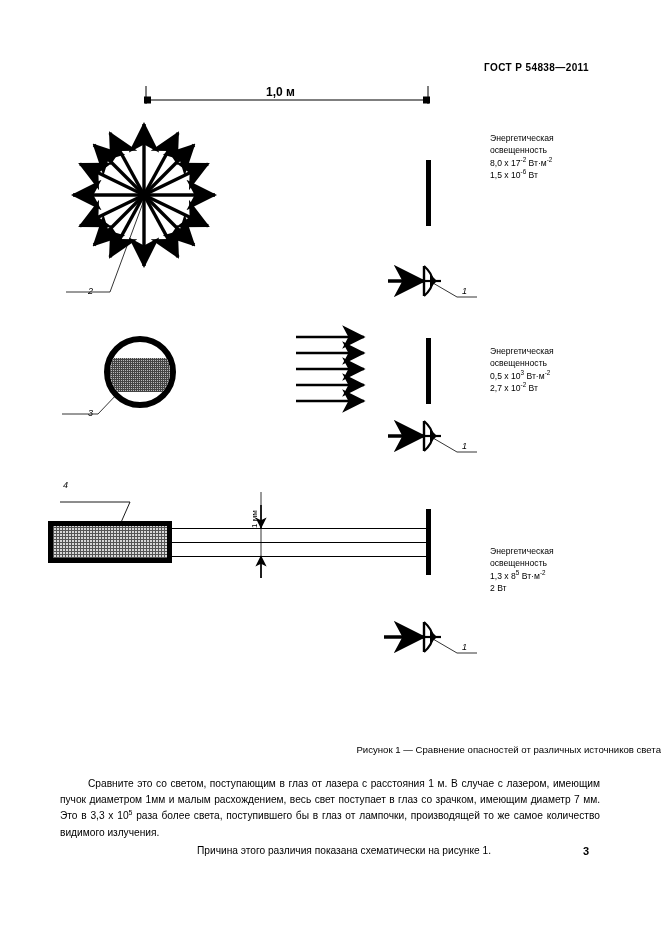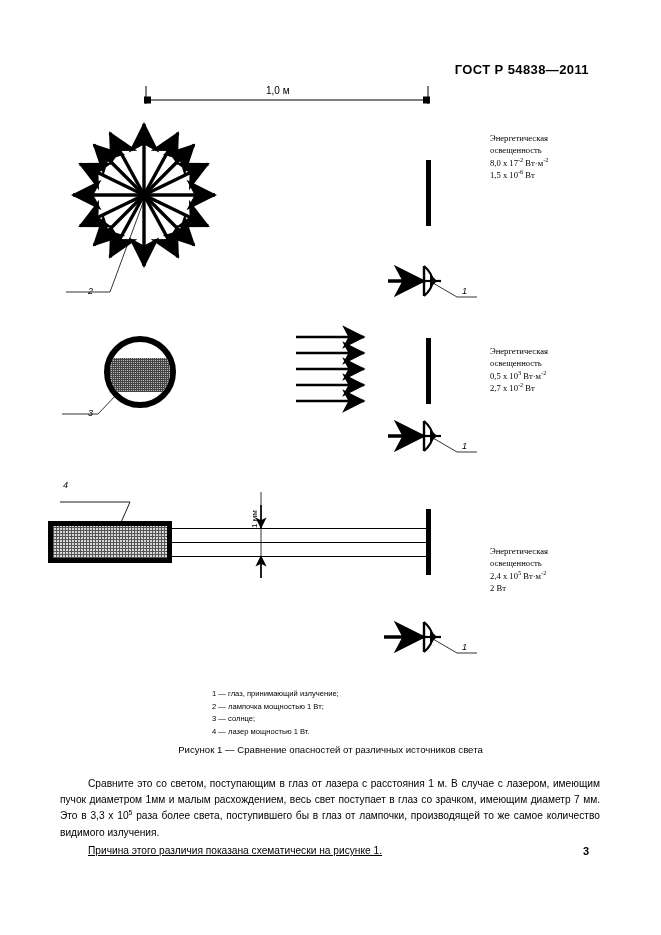--- a/index.html
+++ b/index.html
@@ -5,26 +5,26 @@
   html,body{margin:0;padding:0;background:#fff;}
   body{
     width:661px;height:935px;position:relative;overflow:hidden;
     font-family:"Liberation Sans",sans-serif;color:#000;
   }
   .page{position:absolute;inset:0;background:#fff;}
 
   
   .hdr{
     position:absolute;right:72px;top:62px;
-    font-size:13px;font-weight:bold;letter-spacing:.4px;white-space:nowrap;
+    font-size:10px;font-weight:bold;letter-spacing:.4px;white-space:nowrap;
   }
 
   
   .abs{position:absolute;}
-  .lbl{font-size:8.6px;line-height:12.3px;white-space:nowrap;font-family:Liberation Serif, serif;}
+  .lbl{font-size:8.6px;line-height:12.3px;white-space:nowrap;}
   .lbl sup{font-size:6.3px;vertical-align:super;line-height:0;}
   .numlbl{font-size:9px;font-style:italic;}
 
   
   .wall{position:absolute;background:#000;width:5px;}
 
   
   svg.ov{position:absolute;left:0;top:0;width:661px;height:935px;pointer-events:none;}
 
   
@@ -56,21 +56,21 @@
   
   .vtext{
     position:absolute;font-size:8px;white-space:nowrap;
     transform:rotate(-90deg);transform-origin:left top;
   }
 
   
   .legend{position:absolute;left:212px;top:688px;font-size:7.6px;line-height:12.6px;}
   .legend div{white-space:nowrap;}
   .caption{
-    position:absolute;left:0;right:0;top:744px;text-align:center;
+    position:absolute;left:0;right:0;top:744px;text-align:right;
     font-size:9.6px;
   }
   .para{
     position:absolute;font-size:10.2px;line-height:16.2px;
     text-align:justify;text-justify:inter-word;
   }
   .para sup{font-size:7px;vertical-align:super;line-height:0;}
   .pageno{position:absolute;right:72px;top:845px;font-size:11px;font-weight:bold;}
 </style>
 </head>
@@ -166,21 +166,21 @@
     <g>
       <line x1="384" y1="637" x2="424" y2="637" stroke="#000" stroke-width="3.6" marker-end="url(#ah)"></line>
       <path d="M424,622 L424,652" stroke="#000" stroke-width="2.4"></path>
       <path d="M424,622 Q441,637 424,652" stroke="#000" stroke-width="2.2" fill="none"></path>
       <path d="M424,637 L441,637" stroke="#000" stroke-width="2.2"></path>
       <path d="M430,630 L437,637 L430,644 Z" fill="#000"></path>
       <path d="M433,639 L457,653 L477,653" stroke="#000" stroke-width="0.8" fill="none"></path>
     </g>
   </svg>
 
-  <div class="abs" style="left:266px;top:85px;font-size:10px;">1,0 м</div>
+  <div class="abs" style="left:266px;top:85px;font-size:12px;font-weight:bold;">1,0 м</div>
 
   <div class="abs numlbl" style="left:88px;top:286px;">2</div>
   <div class="abs numlbl" style="left:88px;top:408px;">3</div>
   <div class="abs numlbl" style="left:63px;top:480px;">4</div>
   <div class="abs numlbl" style="left:462px;top:286px;">1</div>
   <div class="abs numlbl" style="left:462px;top:441px;">1</div>
   <div class="abs numlbl" style="left:462px;top:642px;">1</div>
 
   <div class="sun" style="left:104px;top:336px;">
     <div class="band"></div>
@@ -209,32 +209,26 @@
   <div class="abs lbl" style="left:490px;top:345px;">
     <div>Энергетическая</div>
     <div>освещенность</div>
     <div><span>0,5 x 10</span><sup>3</sup> <span>Вт·м</span><sup>-2</sup></div>
     <div><span>2,7 x 10</span><sup>-2</sup> <span>Вт</span></div>
   </div>
 
   <div class="abs lbl" style="left:490px;top:545px;">
     <div>Энергетическая</div>
     <div>освещенность</div>
-    <div><span>2,4 x 10</span><sup>5</sup> <span>Вт·м</span><sup>-2</sup></div>
+    <div><span>1,3 x 8</span><sup>5</sup> <span>Вт·м</span><sup>-2</sup></div>
     <div><span>2 Вт</span><sup></sup> <span></span></div>
   </div>
 
-  <div class="legend">
-    <div>1 — глаз, принимающий излучение;</div>
-    <div>2 — лампочка мощностью 1 Вт;</div>
-    <div>3 — солнце;</div>
-    <div>4 — лазер мощностью 1 Вт.</div>
-  </div>
 
   <div class="caption">Рисунок 1 — Сравнение опасностей от различных источников света</div>
 
   <div class="para" style="left:60px;top:776px;width:540px;text-indent:28px;"><span>Сравните это со светом, поступающим в глаз от лазера с расстояния 1 м. В случае с лазером, имеющим пучок диаметром 1мм и малым расхождением, весь свет поступает в глаз со зрачком, имеющим диаметр 7 мм. Это в 3,3 x 10</span><sup>5</sup><span> раза более света, поступившего бы в глаз от лампочки, производящей то же самое количество видимого излучения.</span></div>
 
-  <div class="para" style="left:60px;top:843px;width:540px;text-indent:28px;text-align:left;text-decoration:underline;">Причина этого различия показана схематически на рисунке 1.</div>
+  <div class="para" style="left:60px;top:843px;width:540px;text-indent:28px;text-align:center;">Причина этого различия показана схематически на рисунке 1.</div>
 
   <div class="pageno">3</div>
 
 </div>
 
 </body></html>

